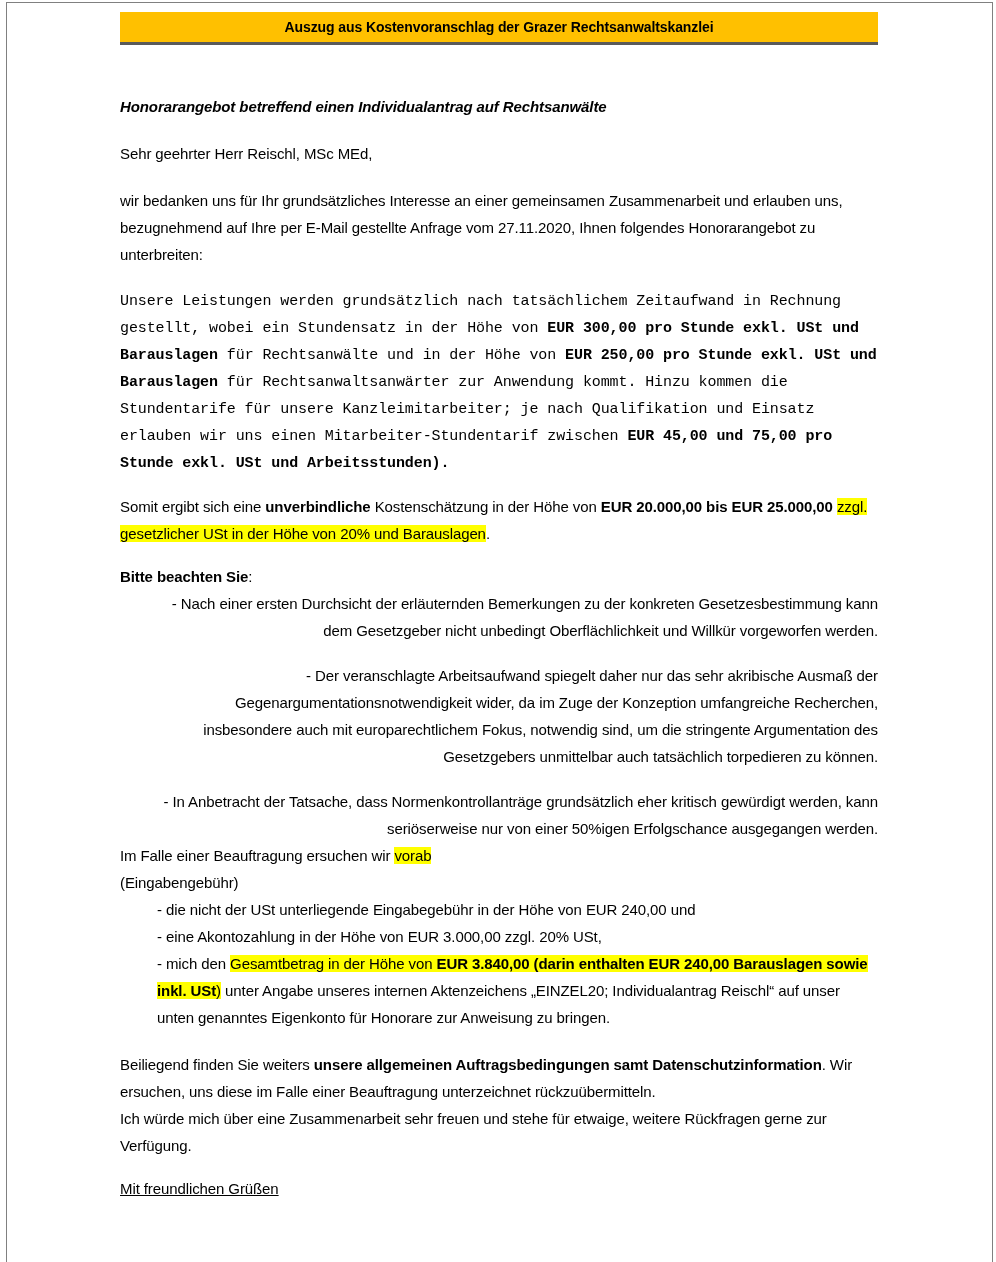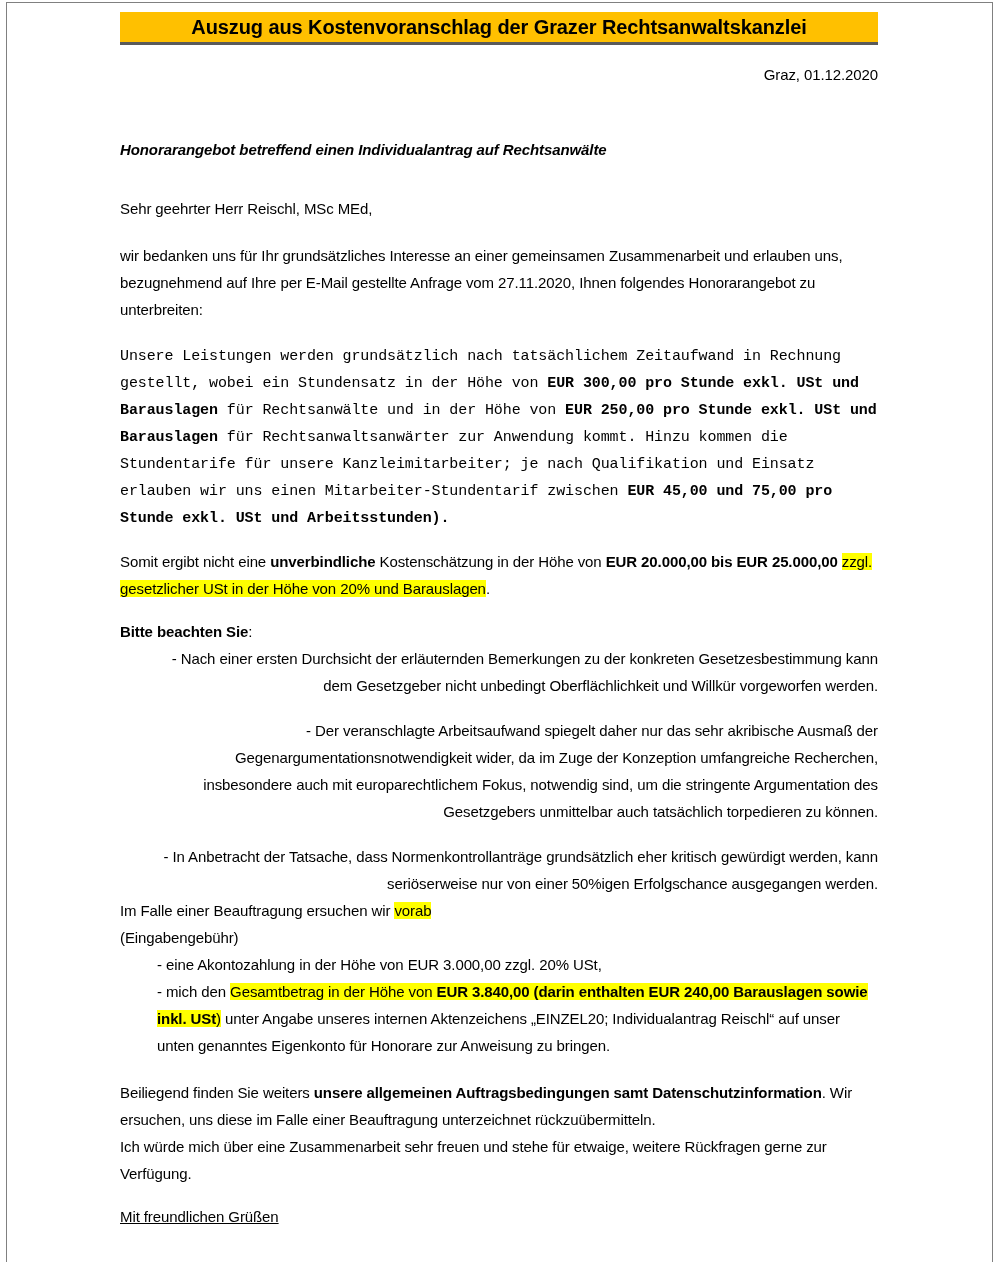--- a/index.html
+++ b/index.html
@@ -29,26 +29,26 @@
     top: 12px;
     width: 758px;
   }
   .banner {
     background: #FFC000;
     border-bottom: 3px solid #5a5a5a;
     height: 30px;
     line-height: 30px;
     text-align: center;
     font-weight: bold;
-    font-size: 20px;
+    font-size: 14px;
   }
   p { margin: 0; }
   .date     { margin-top: 16px; text-align: right; }
   .subject  { margin-top: 48px; font-weight: bold; font-style: italic; }
-  .salutation { margin-top: 32px; }
+  .salutation { margin-top: 20px; }
   .intro    { margin-top: 20px; }
   .services { margin-top: 20px; font-family: Liberation Mono, monospace; }
   .estimate { margin-top: 16px; }
   .note-heading { margin-top: 16px; }
   .bullet   { margin: 18px 0 0 24px; text-indent: 12px; text-align: right; }
   .bullet.first { margin-top: 0; }
   .fees-line1 { margin-top: 16px; }
   .fee-item { margin-left: 37px; }
   .closing1 { margin-top: 20px; }
   .signoff  { margin-top: 16px; text-decoration: underline; }
@@ -61,41 +61,41 @@
 <body>
 
 <div class="page">
   <div class="frame"></div>
   <div class="content">
 
     <div class="banner">
       <span>Auszug aus Kostenvoranschlag der Grazer Rechtsanwaltskanzlei</span>
     </div>
 
-    <p class="date">Graz, 01.12.2020</p>
 
     <p class="subject">Honorarangebot betreffend einen Individualantrag auf Rechtsanwälte</p>
 
     <p class="salutation">Sehr geehrter Herr Reischl, MSc MEd,</p>
 
     <p class="intro">wir bedanken uns für Ihr grundsätzliches Interesse an einer gemeinsamen Zusammenarbeit und erlauben uns, bezugnehmend auf Ihre per E-Mail gestellte Anfrage vom 27.11.2020, Ihnen folgendes Honorarangebot zu unterbreiten:</p>
 
     <p class="services"><span>Unsere Leistungen werden grundsätzlich nach tatsächlichem Zeitaufwand in Rechnung gestellt, wobei ein Stundensatz in der Höhe von </span><span class="b">EUR 300,00 pro Stunde exkl. USt und Barauslagen</span><span> für Rechtsanwälte und in der Höhe von </span><span class="b">EUR 250,00 pro Stunde exkl. USt und Barauslagen</span><span> für Rechtsanwaltsanwärter zur Anwendung kommt. Hinzu kommen die Stundentarife für unsere Kanzleimitarbeiter; je nach Qualifikation und Einsatz erlauben wir uns einen Mitarbeiter-Stundentarif zwischen </span><span class="b">EUR 45,00 und 75,00 pro Stunde exkl. USt und Arbeitsstunden).</span></p>
 
-    <p class="estimate"><span>Somit ergibt nicht eine </span><span class="bu">unverbindliche </span><span>Kostenschätzung in der Höhe von </span><span class="b">EUR 20.000,00 bis EUR 25.000,00</span><span> </span><span class="hl">zzgl. gesetzlicher USt in der Höhe von 20% und Barauslagen</span><span>.</span></p>
+    <p class="estimate"><span>Somit ergibt sich eine </span><span class="bu">unverbindliche </span><span>Kostenschätzung in der Höhe von </span><span class="b">EUR 20.000,00 bis EUR 25.000,00</span><span> </span><span class="hl">zzgl. gesetzlicher USt in der Höhe von 20% und Barauslagen</span><span>.</span></p>
 
     <p class="note-heading"><span class="b">Bitte beachten Sie</span><span>:</span></p>
 
     <p class="bullet first">- Nach einer ersten Durchsicht der erläuternden Bemerkungen zu der konkreten Gesetzesbestimmung kann dem Gesetzgeber nicht unbedingt Oberflächlichkeit und Willkür vorgeworfen werden.</p>
     <p class="bullet">- Der veranschlagte Arbeitsaufwand spiegelt daher nur das sehr akribische Ausmaß der Gegenargumentationsnotwendigkeit wider, da im Zuge der Konzeption umfangreiche Recherchen, insbesondere auch mit europarechtlichem Fokus, notwendig sind, um die stringente Argumentation des Gesetzgebers unmittelbar auch tatsächlich torpedieren zu können.</p>
     <p class="bullet">- In Anbetracht der Tatsache, dass Normenkontrollanträge grundsätzlich eher kritisch gewürdigt werden, kann seriöserweise nur von einer 50%igen Erfolgschance ausgegangen werden.</p>
 
     <p><span>Im Falle einer Beauftragung ersuchen wir </span><span class="hl">vorab</span></p>
     <p>(Eingabengebühr)</p>
 
+    <p class="fee-item">- die nicht der USt unterliegende Eingabegebühr in der Höhe von EUR 240,00 und</p>
     <p class="fee-item">- eine Akontozahlung in der Höhe von EUR 3.000,00 zzgl. 20% USt,</p>
     <p class="fee-item"><span>- mich den </span><span class="hl">Gesamtbetrag in der Höhe von </span><span class="bhl">EUR 3.840,00 (darin enthalten EUR 240,00 Barauslagen sowie inkl. USt</span><span class="hl">)</span><span> unter Angabe unseres internen Aktenzeichens „EINZEL20; Individualantrag Reischl“ auf unser unten genanntes Eigenkonto für Honorare zur Anweisung zu bringen.</span></p>
 
     <p class="closing1"><span>Beiliegend finden Sie weiters </span><span class="b">unsere allgemeinen Auftragsbedingungen samt Datenschutzinformation</span><span>. Wir ersuchen, uns diese im Falle einer Beauftragung unterzeichnet rückzuübermitteln.</span></p>
     <p>Ich würde mich über eine Zusammenarbeit sehr freuen und stehe für etwaige, weitere Rückfragen gerne zur Verfügung.</p>
 
     <p class="signoff">Mit freundlichen Grüßen</p>
 
   </div>
 </div>

